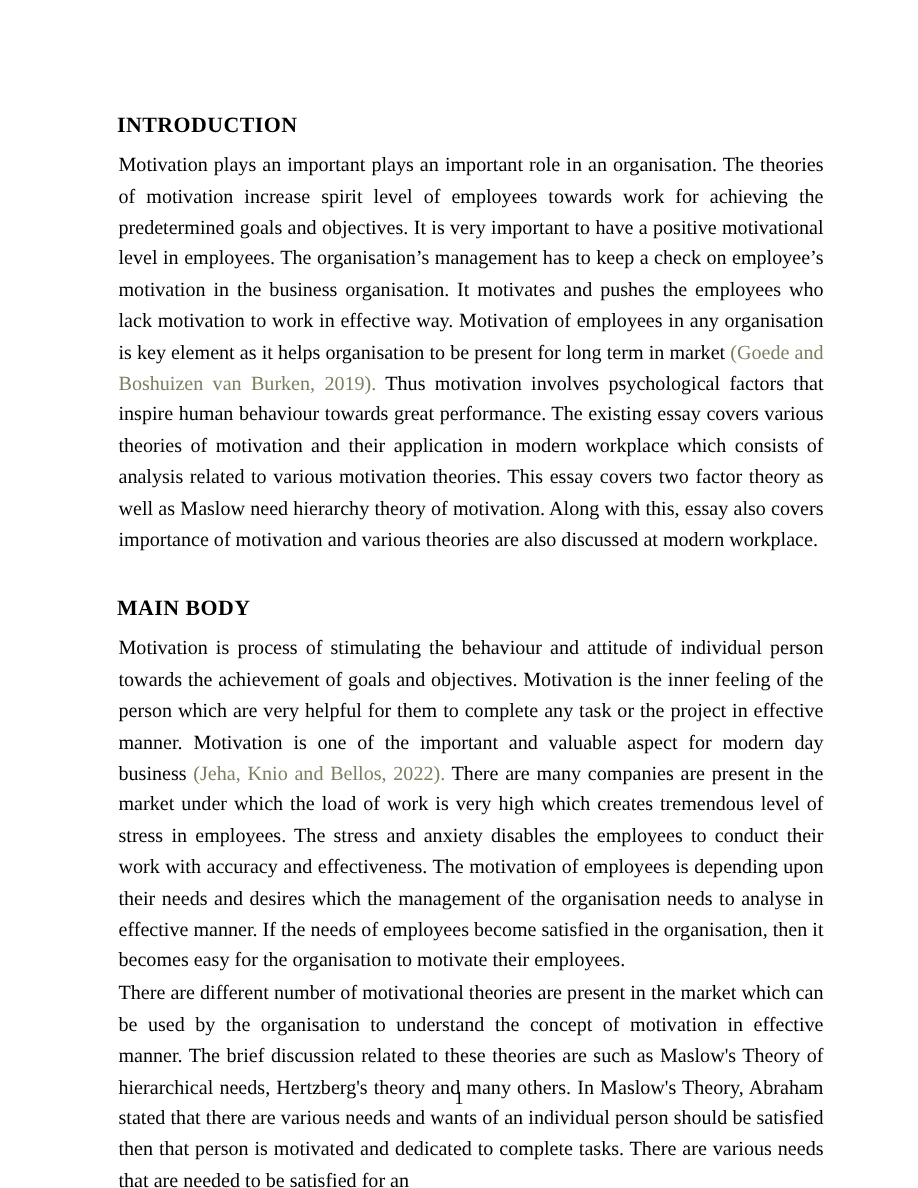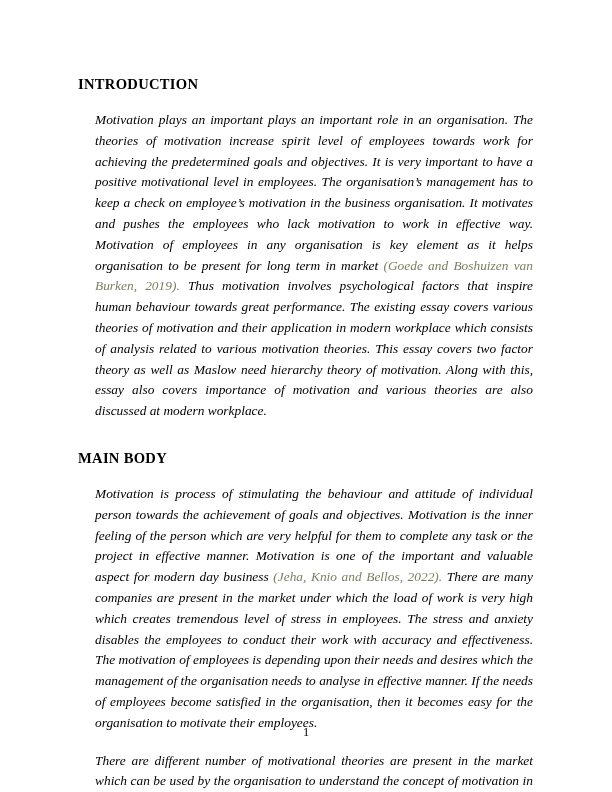--- a/index.html
+++ b/index.html
@@ -30,22 +30,21 @@
     margin: 0 0 7px 0;
     font-family: "Liberation Serif", serif;
   }
   .content > .section-heading:not(:first-child) {
     margin-top: 28px;
   }
   .paragraph {
     font-size: 13.4px;
     line-height: 20.8px;
     text-align: justify;
-    margin: 17px;
-    font-style: italic;
+    margin: 1px;
   }
   .citation {
     color: var(--citation-color, #7d7d62);
   }
   .page-number {
     position: absolute;
     left: 0;
     right: 0;
     bottom: 52px;
     text-align: center;

